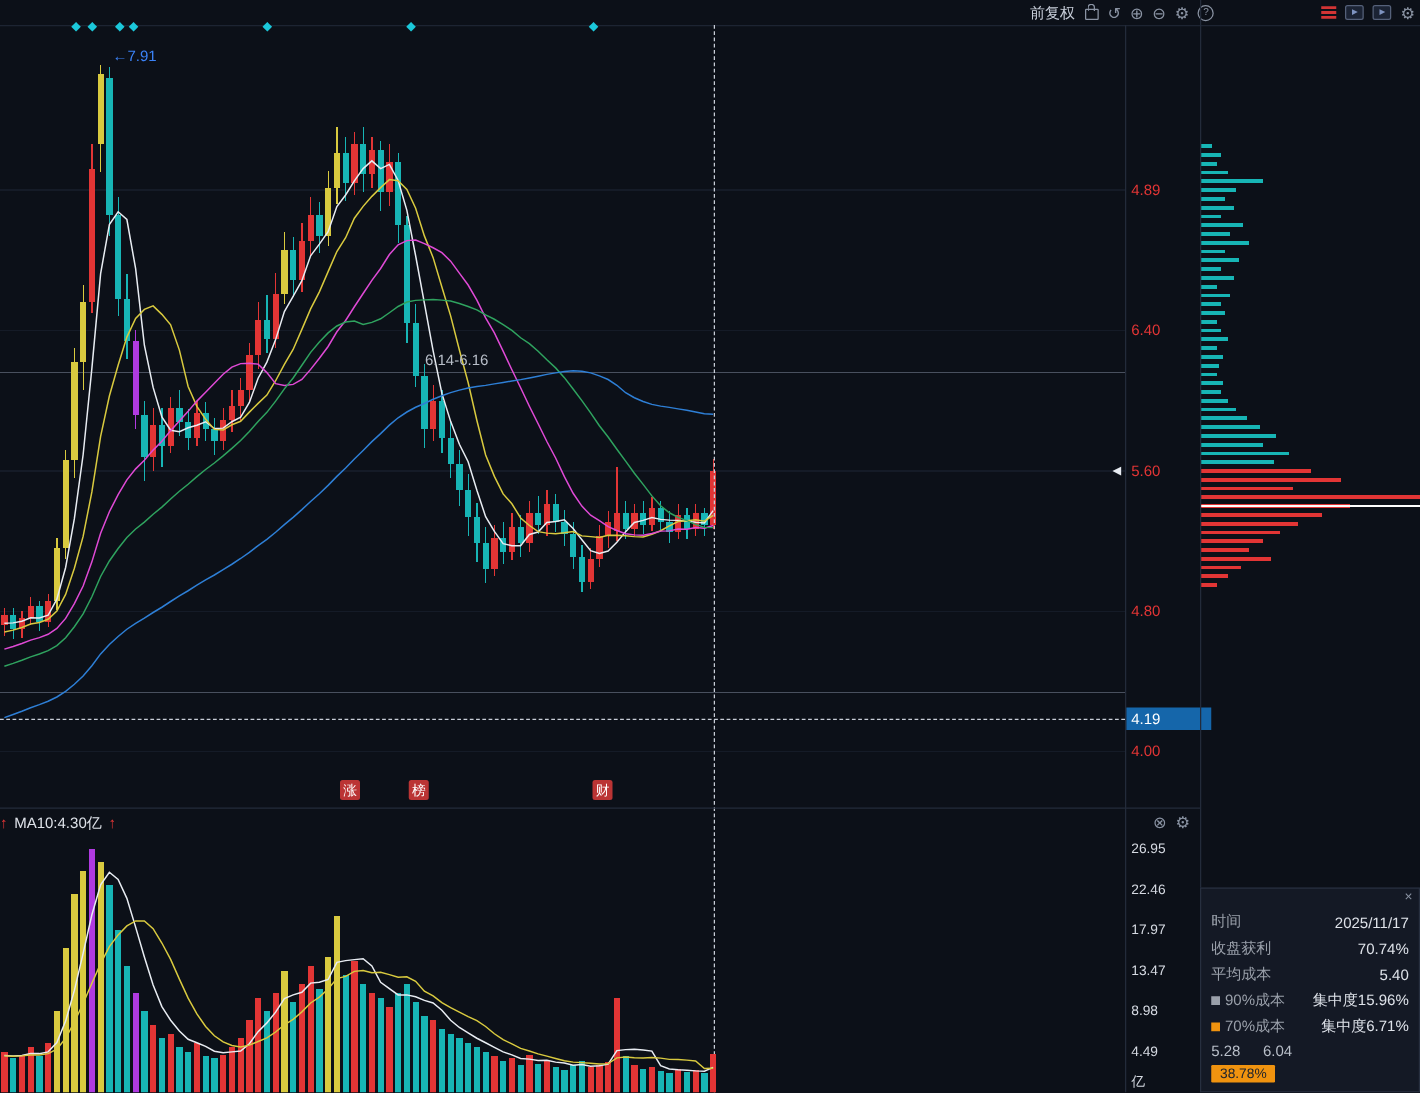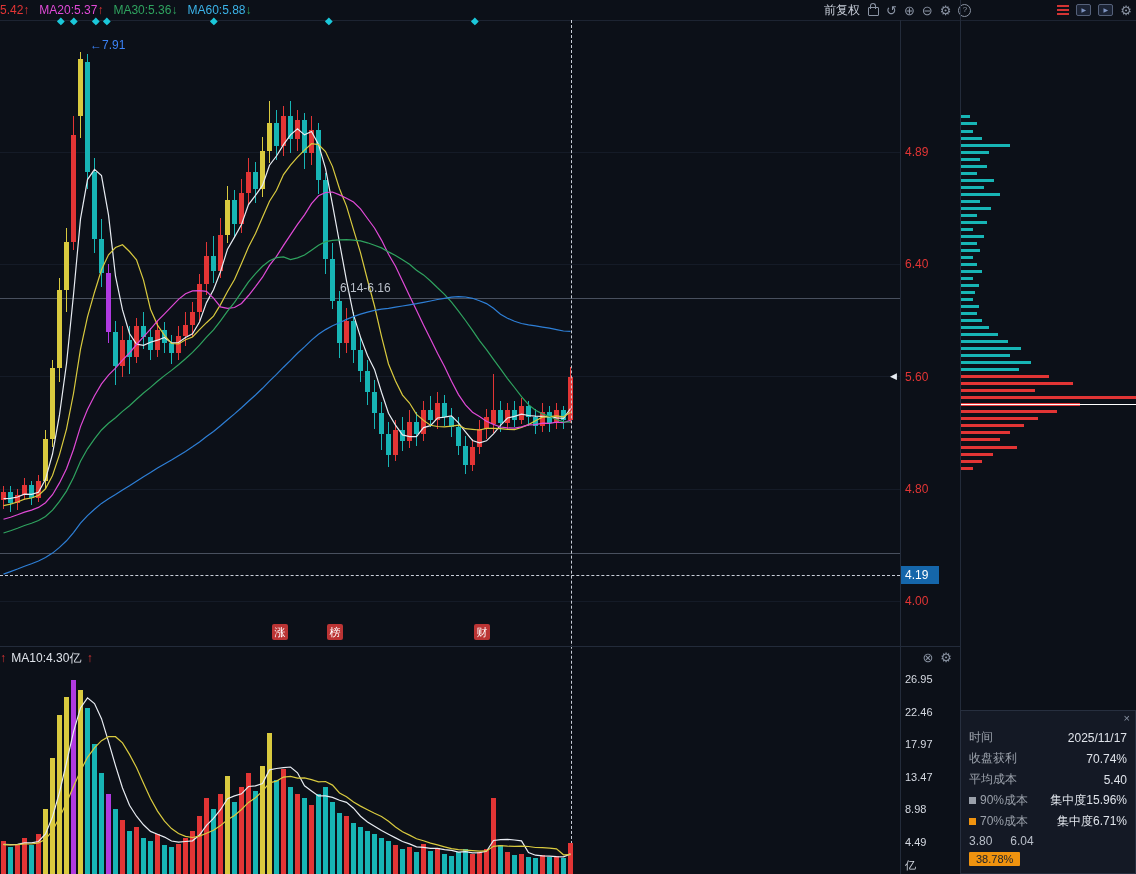--- a/index.html
+++ b/index.html
@@ -27,21 +27,21 @@
   
   #price-svg{position:absolute;left:0;top:20px;}
   #vol-svg{position:absolute;left:0;top:668px;}
   #chip-svg{position:absolute;left:961px;top:20px;}
   
   .vline{position:absolute;width:1px;background:#232b3a;}
   .hline{position:absolute;height:1px;background:#232b3a;}
   
   .ptick{position:absolute;left:905px;font-size:12px;color:#e23535;}
   .vtick{position:absolute;left:905px;font-size:11px;color:#d6dae2;}
-  #price-tag{position:absolute;left:901px;width:38px;height:18px;background:#1566aa;color:#fff;
+  #price-tag{position:absolute;left:901px;width:68px;height:18px;background:#1566aa;color:#fff;
     font-size:12px;line-height:18px;padding-left:4px;box-sizing:border-box;}
   #cur-marker{position:absolute;left:890px;color:#e8ecf2;font-size:9px;}
   
   #crosshair-v{position:absolute;top:20px;height:854px;width:0;border-left:1px dashed #c9ced8;}
   #crosshair-h{position:absolute;left:0;width:900px;height:0;border-top:1px dashed #c9ced8;}
   
   .anno{position:absolute;font-size:12px;color:#3b82f6;white-space:nowrap;}
   .gapl{color:#b9bfc9;}
   .diamond{position:absolute;color:#1bc8da;font-size:10px;}
   .hotbadge{position:absolute;width:16px;height:16px;background:#bb3434;color:#fff;border-radius:2px;
@@ -62,26 +62,20 @@
   .ip-bullet{width:7px;height:7px;display:inline-block;}
   .ip-value{color:#dfe3ea;}
   .ip-range{display:flex;gap:18px;padding:2px 8px;color:#b9bfc9;}
   .ip-badge{display:inline-block;margin:2px 8px;background:#f0930f;color:#20242c;padding:1px 7px;
     font-size:11px;border-radius:1px;}
 </style>
 </head>
 <body>
 
 <div id="topbar">
-  <div id="ma-list">
-      <span class="ma-chip"><span style="color: rgb(226, 53, 53);">5.42</span><span style="color: rgb(226, 53, 53);">↑</span></span>
-      <span class="ma-chip"><span style="color: rgb(224, 74, 214);">MA20:5.37</span><span style="color: rgb(226, 53, 53);">↑</span></span>
-      <span class="ma-chip"><span style="color: rgb(47, 163, 95);">MA30:5.36</span><span style="color: rgb(47, 163, 95);">↓</span></span>
-      <span class="ma-chip"><span style="color: rgb(59, 179, 232);">MA60:5.88</span><span style="color: rgb(47, 163, 95);">↓</span></span>
-    </div>
   <div id="tb-right">
     <span id="adjust">前复权</span>
     <span id="tool-icons">
         <span class="ico-lock"></span>
         <span class="ico">↺</span>
         <span class="ico">⊕</span>
         <span class="ico">⊖</span>
         <span class="ico">⚙</span>
         <span class="ico-circle">?</span>
       </span>
@@ -499,17 +493,17 @@
       </div>
       <div class="ip-row">
         <span class="ip-label">
           <span class="ip-bullet" style="background: rgb(240, 147, 15);"></span>
           <span>70%成本</span>
         </span>
         <span class="ip-value">集中度6.71%</span>
       </div>
     </div>
   <div class="ip-range">
-    <span>3.80</span>
+    <span>5.28</span>
     <span>6.04</span>
   </div>
   <div class="ip-badge">38.78%</div>
 </div>
 
 </body></html>

